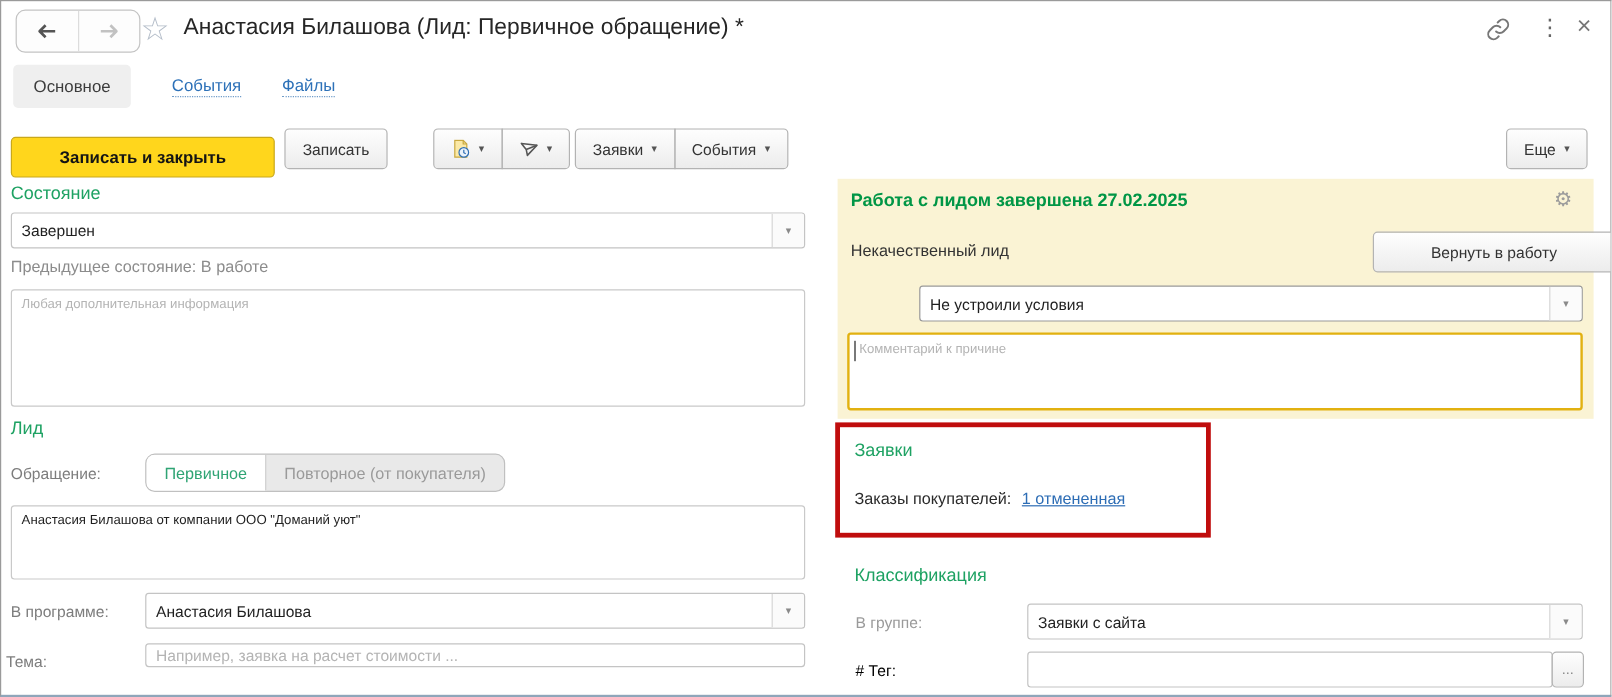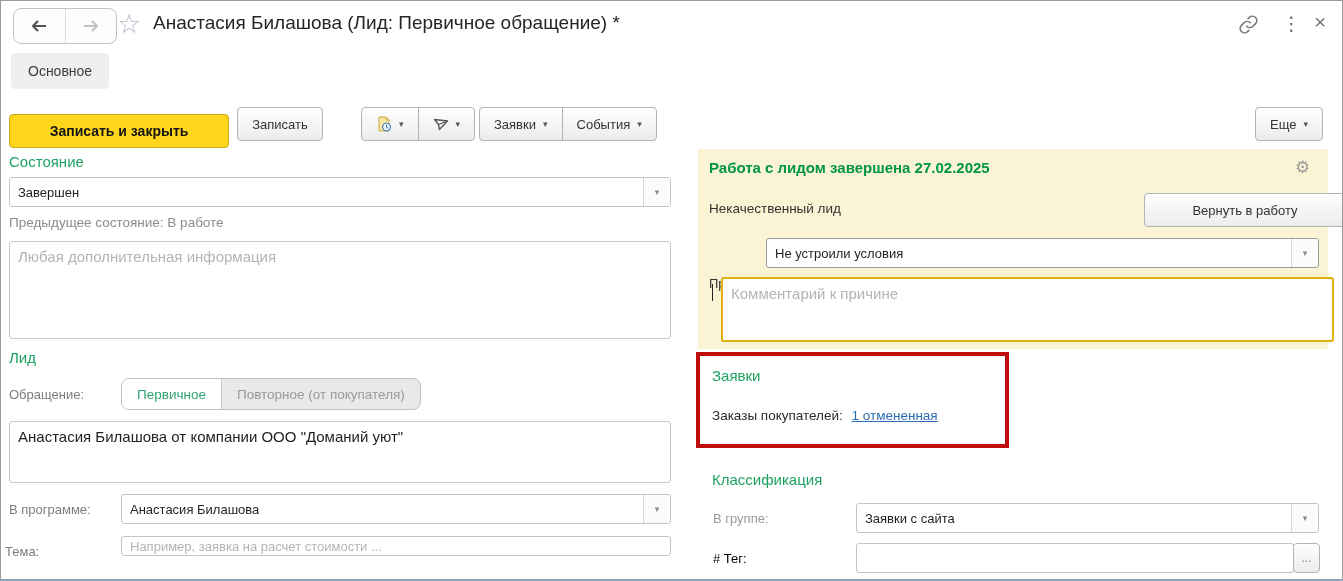--- a/index.html
+++ b/index.html
@@ -11,21 +11,21 @@
   .navgroup{left:12px;top:7px;width:102px;height:34px;background:#fdfdfd;
     border:1px solid #c3c3c3;border-radius:8px;display:flex;overflow:hidden;}
   .navbtn{flex:1;display:flex;align-items:center;justify-content:center;cursor:pointer;}
   .navbtn+.navbtn{border-left:1px solid #dcdcdc;}
   .star{left:116px;top:8px;font-size:27px;color:#b4bdc9;line-height:30px;}
   .title{left:152px;top:11px;font-size:19px;color:#262626;white-space:nowrap;}
   .hicon{top:13px;color:#6f6f6f;}
   .kebab{left:1281px;top:11px;font-size:19px;color:#666;letter-spacing:0;}
   .close{left:1313px;top:9px;font-size:21px;color:#777;}
   
-  .tabs{left:10px;top:52px;display:flex;align-items:center;gap:34px;height:38px;flex-direction:column;}
+  .tabs{left:10px;top:52px;display:flex;align-items:center;gap:34px;height:38px;}
   .tab-active{background:#efefef;border-radius:4px;padding:10px 17px;font-size:14px;color:#3c3c3c;}
   .tab-link{font-size:14px;color:#2d71b8;border-bottom:1px dotted #6f9cc9;padding-bottom:1px;cursor:pointer;}
   
   .btn{height:34px;box-sizing:border-box;border:1px solid #b3b3b3;border-radius:4px;
     background:linear-gradient(#fefefe,#ececec);color:#333;font-size:13px;
     display:inline-flex;align-items:center;justify-content:center;padding:0 14px;cursor:pointer;}
   .btn .arr{font-size:9px;color:#555;margin-left:7px;}
   .btn-save{left:8px;top:113px;width:220px;background:#ffd61c;border-color:#c9a81a;
     font-weight:bold;color:#141414;font-size:14px;}
   .btn-write{left:236px;top:106px;width:86px;}
@@ -42,32 +42,32 @@
   .label{font-size:13px;color:#7d7d7d;}
   .darklabel{font-size:13px;color:#333;margin-top:31px;}
   .field{box-sizing:border-box;background:#fff;border:1px solid #c4c4c4;border-radius:3px;
     display:flex;align-items:center;overflow:hidden;}
   .field .val{flex:1;font-size:13px;color:#1f1f1f;padding:0 8px;border:none;outline:none;
     background:transparent;font-family:inherit;min-width:0;}
   .field .val::placeholder{color:#b4b4b4;}
   .combo{width:26px;align-self:stretch;border-left:1px solid #d6d6d6;background:#fbfbfb;
     display:flex;align-items:center;justify-content:center;font-size:9px;color:#8a8a8a;cursor:pointer;}
   .ta{box-sizing:border-box;border:1px solid #c9c9c9;border-radius:3px;background:#fff;
-    font-family:inherit;font-size:15px;color:#1f1f1f;padding:6px 8px;resize:none;outline:none;}
+    font-family:inherit;font-size:11px;color:#1f1f1f;padding:6px 8px;resize:none;outline:none;}
   .ta::placeholder{color:#b4b4b4;}
   
   .seg{display:flex;border:1px solid #c0c0c0;border-radius:8px;overflow:hidden;background:#e9e9e9;height:32px;box-sizing:border-box;}
   .seg .on{background:#fff;color:#2fa474;font-size:13.5px;display:flex;align-items:center;
     padding:0 15px;border-right:1px solid #c9c9c9;cursor:pointer;}
   .seg .off{color:#9a9a9a;font-size:13.5px;display:flex;align-items:center;padding:0 15px;cursor:pointer;}
   
   .panel{left:697px;top:148px;width:630px;height:200px;background:#faf3d4;}
   .btn-return{left:1143px;top:192px;width:202px;}
   .comment{left:705px;top:276px;width:613px;height:65px;border:2px solid #e2b110;border-radius:3px;
-    background:#fff;box-sizing:border-box;margin-left:15px;}
+    background:#fff;box-sizing:border-box;}
   .caret{left:711px;top:283px;width:1px;height:17px;background:#222;}
   .redbox{left:695px;top:351px;width:313px;height:96px;border:4px solid #c00d0d;box-sizing:border-box;}
   .link{color:#2d6db5;text-decoration:underline;font-size:13.5px;cursor:pointer;}
   .gear{left:1294px;top:156px;font-size:17px;color:#9c9c9c;cursor:pointer;}
 </style>
 </head>
 <body>
 
 <div class="window">
 

